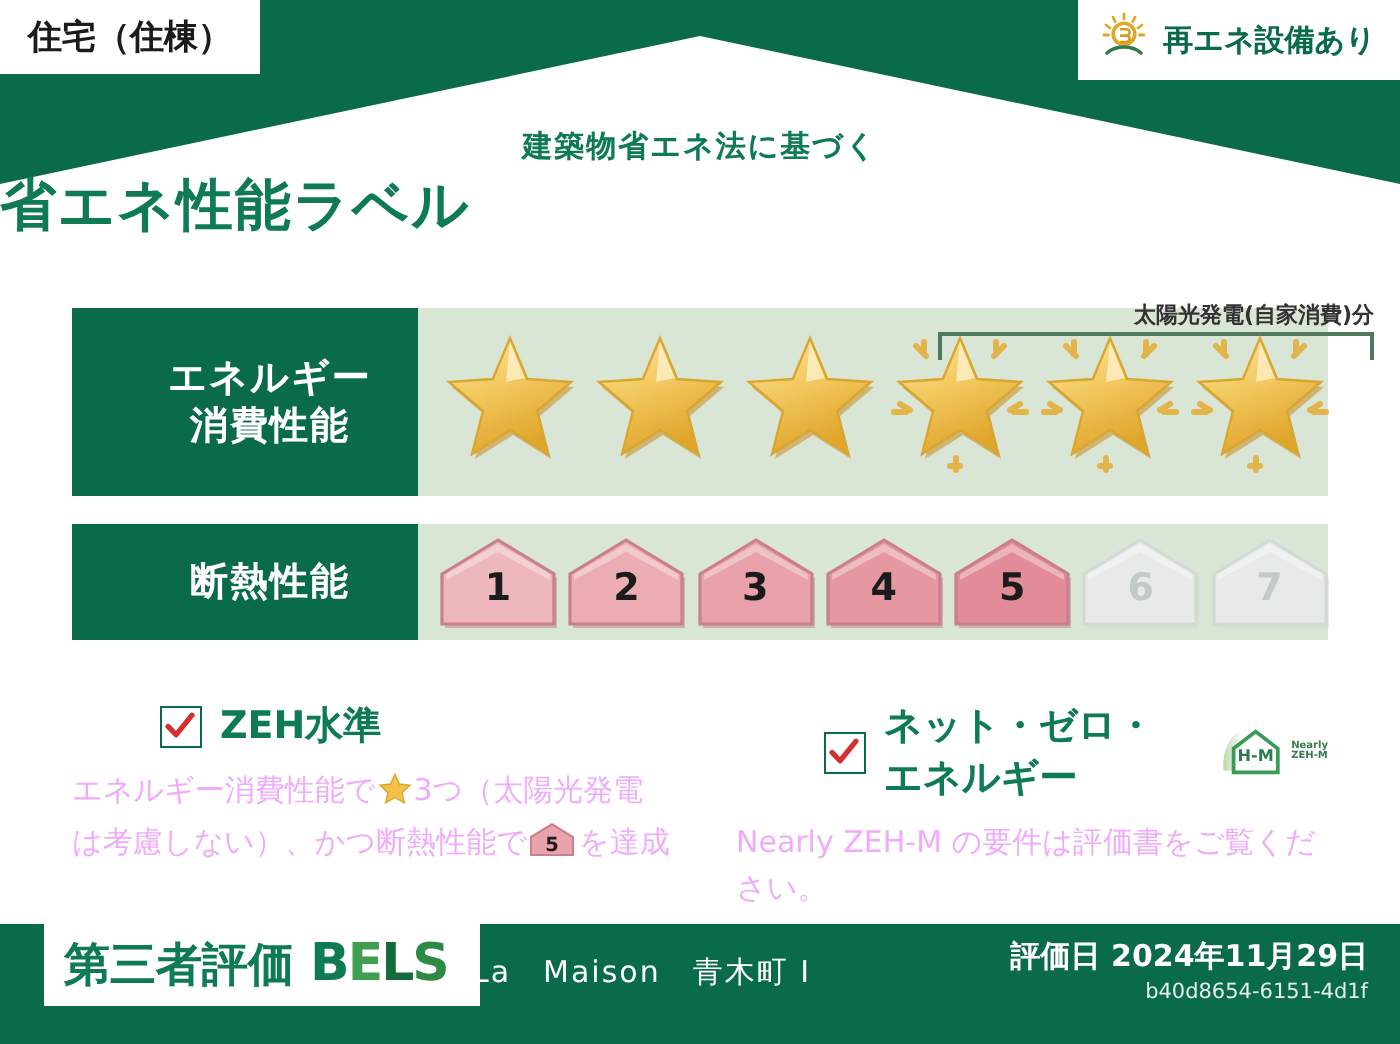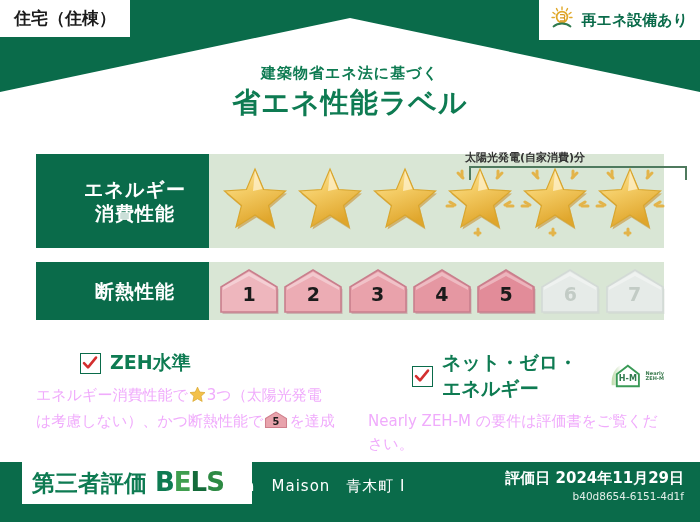--- a/index.html
+++ b/index.html
@@ -48,21 +48,21 @@
   }
   .badge-right .txt{
     font-size:15px;font-weight:bold;color:#0a6b4a;
   }
   
   .subtitle{
     position:absolute;left:0;top:64px;width:700px;text-align:center;
     font-size:15px;font-weight:bold;color:#0e7b52;letter-spacing:1px;
   }
   .title{
-    position:absolute;left:0;top:84px;width:700px;text-align:center;
+    position:absolute;left:0;top:84px;width:700px;
     font-size:28px;font-weight:bold;color:#0e7b52;letter-spacing:1px;
   }
   
   .row{
     position:absolute;left:36px;width:628px;display:flex;align-items:stretch;
   }
   .row-label{
     background:#0a6b4a;color:#fff;font-weight:bold;
     display:flex;flex-direction:column;align-items:center;justify-content:center;
     line-height:1.28;letter-spacing:1px;padding-left:25px;
@@ -82,21 +82,21 @@
     padding-left:8px;box-sizing:border-box;gap:3px;
   }
   .star-cell{position:relative;width:76px;height:80px;}
   .star-cell svg{position:absolute;left:0;top:0;}
   
   .solar-wrap{
     position:absolute;left:256px;top:-2px;width:222px;height:30px;
     pointer-events:none;
   }
   .solar-text{
-    position:absolute;left:0;top:-2px;width:222px;text-align:left;
+    position:absolute;left:0;top:-2px;width:222px;text-align:right;
     font-size:11px;color:#333;font-weight:bold;white-space:nowrap;
   }
   .solar-bracket{
     position:absolute;left:4px;top:14px;width:214px;height:12px;
     border:2px solid #4f7a5e;border-bottom:none;
   }
   
   .houses{
     position:absolute;left:0;top:0;width:100%;height:100%;
     display:flex;align-items:center;padding-left:8px;box-sizing:border-box;gap:3px;
@@ -124,21 +124,21 @@
   .check-body{
     margin-top:8px;font-size:15px;color:#f0abfc;line-height:1.55;
   }
   .inline-icon{display:inline-block;vertical-align:-3px;margin:0 1px;}
   .zehm-logo{display:inline-flex;align-items:center;gap:2px;margin-left:6px;vertical-align:-5px;}
   .zehm-cap{font-size:5px;line-height:1.05;color:#3a7a4e;font-weight:bold;text-align:left;}
 
   
   .footer-box{
     position:absolute;left:22px;top:462px;
-    background:#fff;padding:5px 28px 5px 10px;
+    background:#fff;padding:5px 16px 5px 10px;
     display:flex;align-items:baseline;gap:8px;
   }
   .f-jp{font-size:23px;font-weight:bold;color:#0e7b52;letter-spacing:0px;}
   .f-bels{font-size:26px;font-weight:bold;letter-spacing:-1px;}
   .f-bels .b1{color:#0e7b52;} .f-bels .b2{color:#3f9e4f;}
   .f-bels .b3{color:#146b3a;} .f-bels .b4{color:#2d8a43;}
   .bldg-name{
     position:absolute;left:236px;top:477px;
     color:#ffffff;font-size:15px;letter-spacing:1px;white-space:nowrap;
   }

